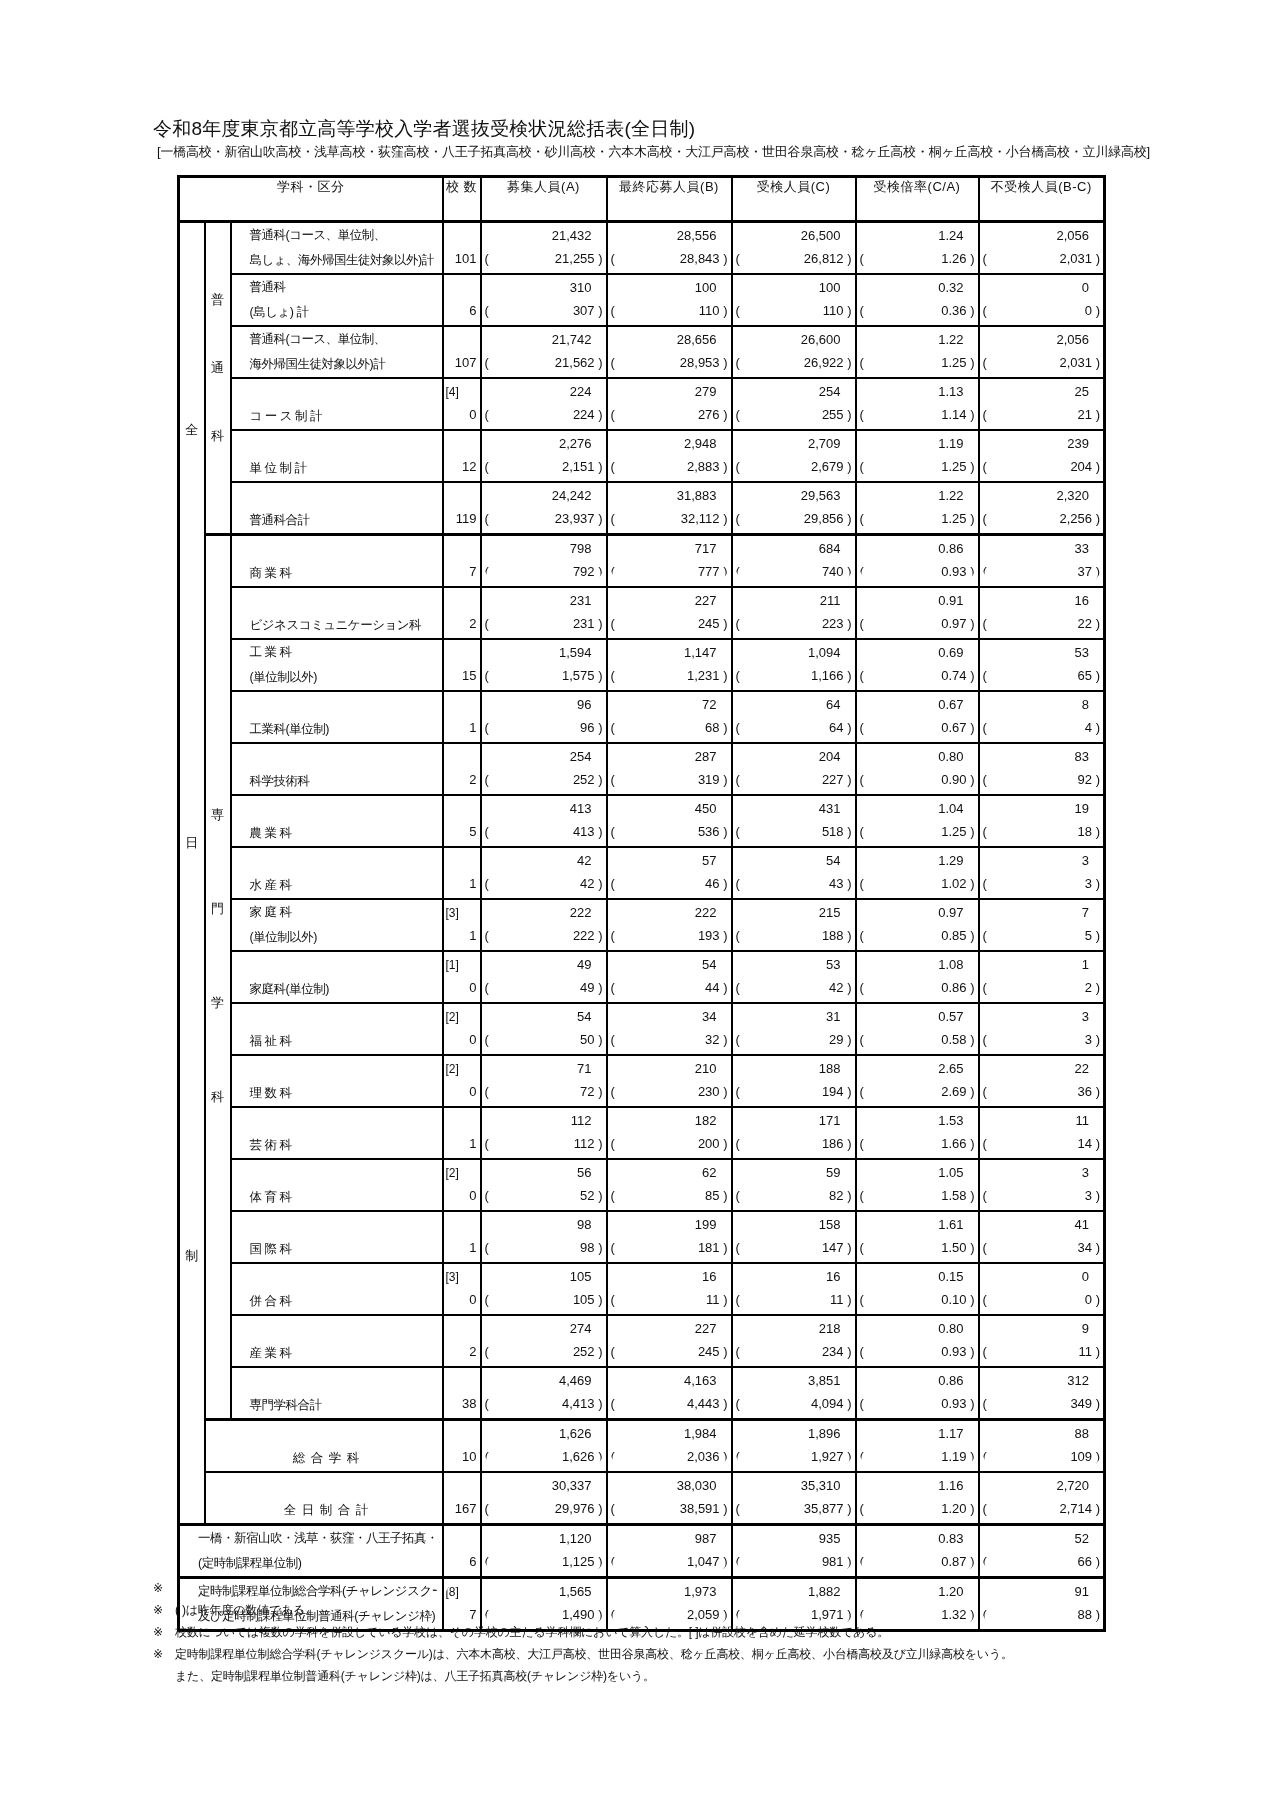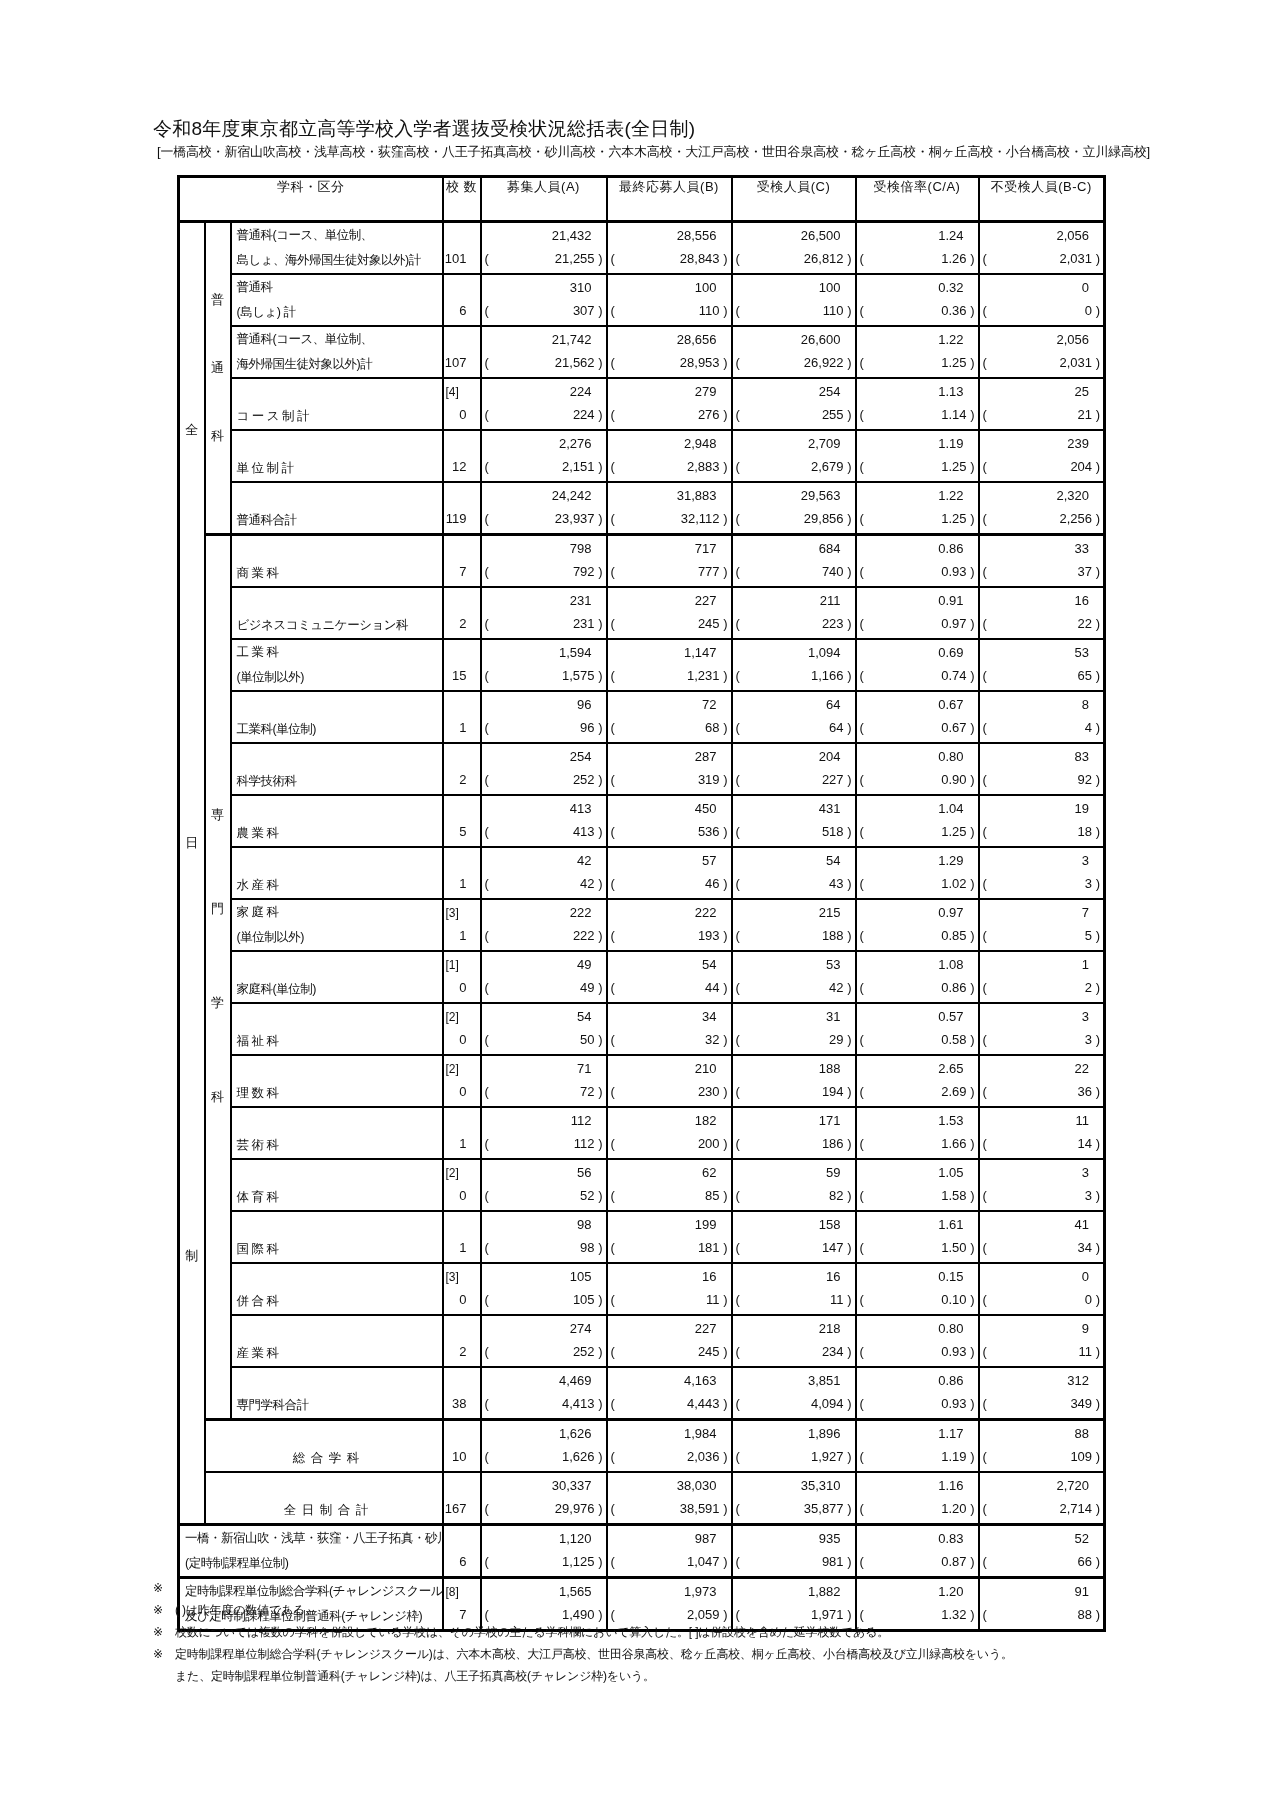--- a/index.html
+++ b/index.html
@@ -9,35 +9,35 @@
   .title{position:absolute;left:153px;top:116px;font-size:19px;letter-spacing:0.2px;white-space:nowrap;}
   .subtitle{position:absolute;left:157px;top:143px;font-size:13px;letter-spacing:-0.2px;white-space:nowrap;}
 
   table.main{position:absolute;left:177px;top:175px;width:926px;
              border-collapse:collapse;table-layout:fixed;border:3px solid #000;}
   table.main th,table.main td{border:2px solid #000;padding:0;overflow:hidden;vertical-align:top;}
   thead tr{height:45px;}
   thead th{font-size:13px;font-weight:normal;text-align:center;vertical-align:middle;
            border-bottom-width:3px !important;letter-spacing:0.5px;}
   tbody tr{height:50px;}
-  tr.gtop td{border-top-width:3px;}
+  tr.gtop td{border-top-width:3px;border-radius:25px;}
 
   td.vcol{vertical-align:middle;}
   .stack{display:flex;flex-direction:column;align-items:center;font-size:13px;}
   .vc-zen{justify-content:space-around;}
   .vc-futsu{justify-content:center;gap:50px;}
   .vc-senmon{justify-content:center;gap:76px;}
 
   td.labelcell{font-size:12.5px;letter-spacing:-0.5px;white-space:nowrap;}
-  .ll{height:25px;display:flex;align-items:center;padding-left:5px;}
+  .ll{height:25px;display:flex;align-items:center;padding-left:18px;}
   td.lc-center .ll{justify-content:center;padding-left:6px;letter-spacing:1px;}
 
   td.schoolscell .br{height:25px;display:flex;align-items:center;padding-left:2px;font-size:12px;}
   td.schoolscell .ct{height:21px;display:flex;align-items:center;justify-content:flex-end;
-                     padding-right:13px;font-size:13px;}
+                     padding-right:3px;font-size:13px;}
 
   td.valcell .cur{height:25px;display:flex;align-items:center;justify-content:flex-end;
                   padding-right:14px;font-size:13px;}
   td.valcell .prev{height:21px;display:flex;align-items:center;font-size:13px;}
   .po{padding-left:3px;}
   .pv{margin-left:auto;padding-right:3px;}
 
   .footnotes{position:absolute;left:153px;top:1577px;width:1060px;font-size:12px;letter-spacing:-0.2px;}
   .fn{display:flex;align-items:flex-start;}
   .fm{width:22px;flex:0 0 22px;line-height:22px;}

